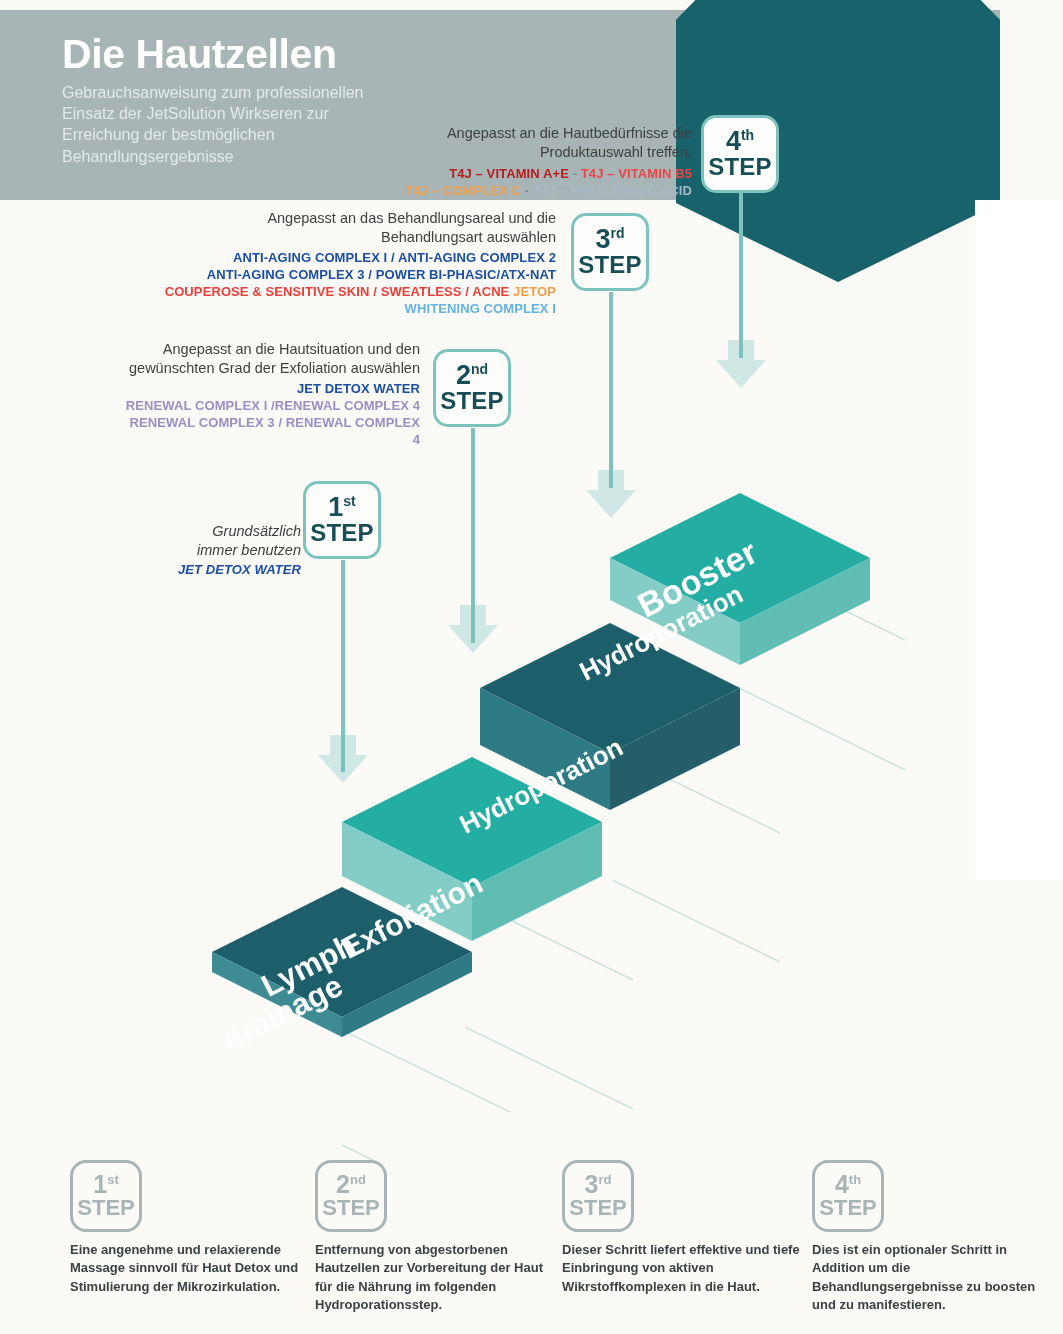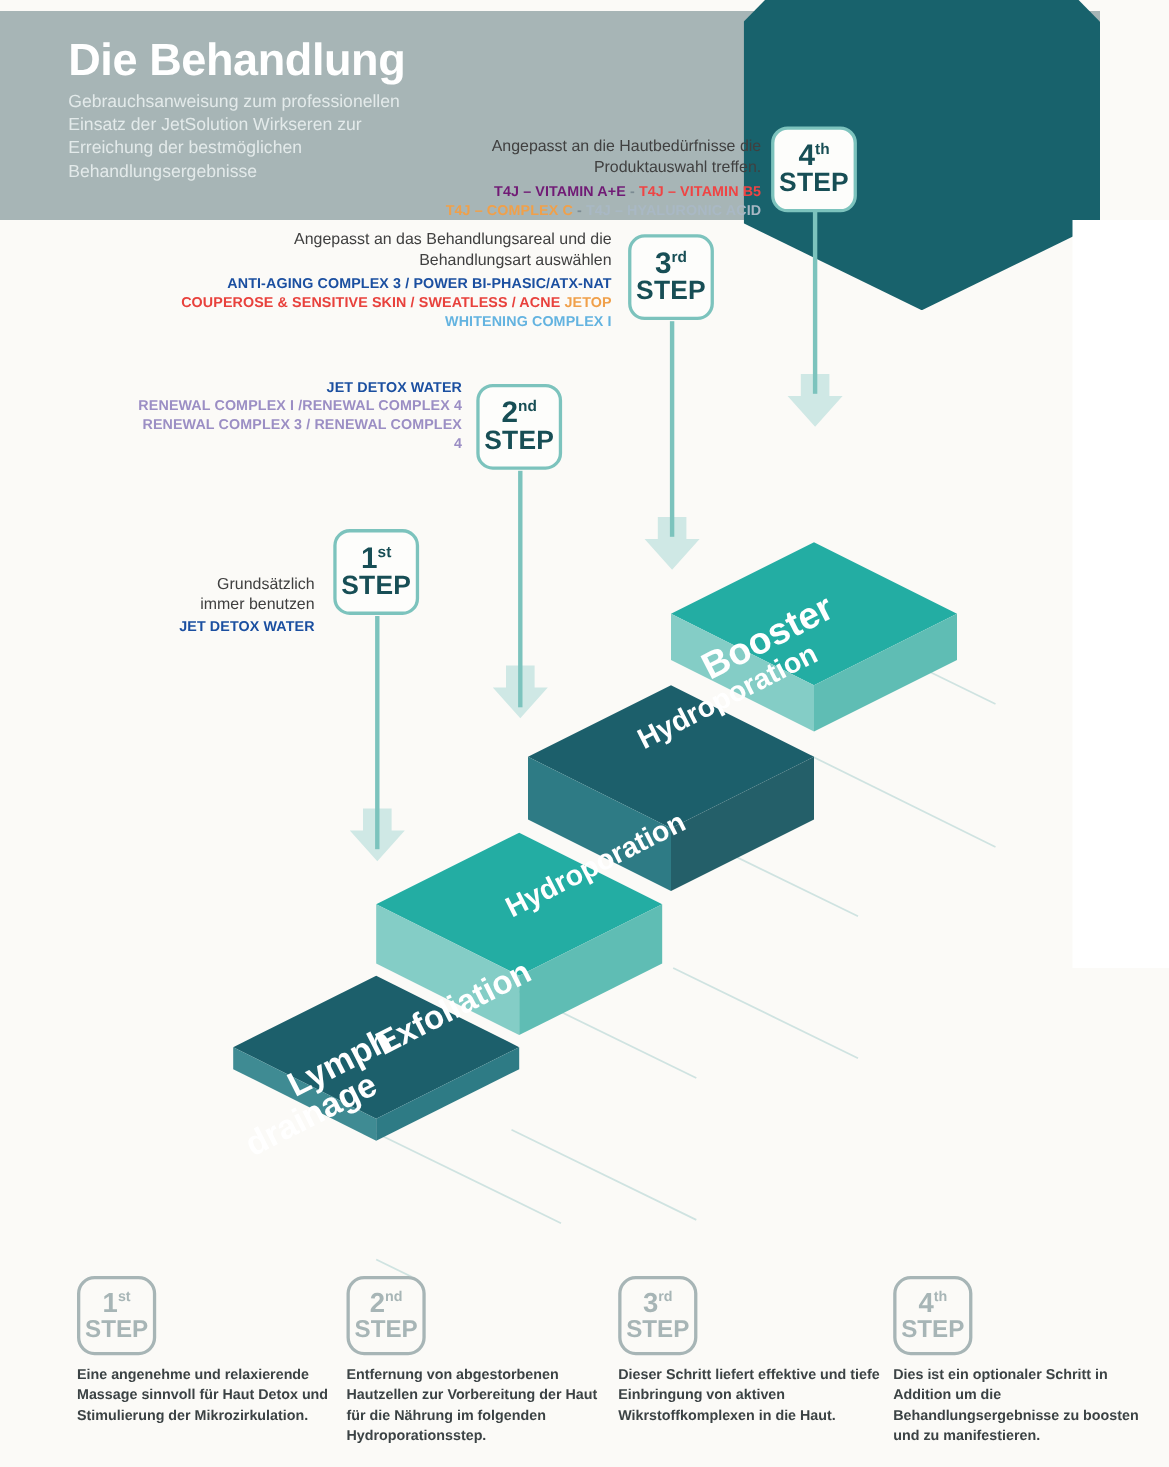--- a/index.html
+++ b/index.html
@@ -63,21 +63,21 @@
   .lg-badge .num{font-size:25px;font-weight:bold;line-height:0.95;}
   .lg-badge .num sup{font-size:13px;vertical-align:super;}
   .lg-badge .word{font-size:22px;font-weight:bold;line-height:1;}
   .lg-text{font-size:13px;font-weight:bold;color:#3b4244;line-height:1.42;}
 </style>
 </head>
 <body>
 
 <div id="header-band">
   <div id="header-inner">
-    <div id="header-title">Die Behandlung</div>
+    <div id="header-title">Die Hautzellen</div>
     <div id="header-sub">Gebrauchsanweisung zum professionellen
 Einsatz der JetSolution Wirkseren zur
 Erreichung der bestmöglichen
 Behandlungsergebnisse</div>
   </div>
 </div>
 <div id="header-hex"></div>
 <div id="right-white"></div>
 
 <div id="stage">
@@ -167,44 +167,47 @@
     <span class="num">
       <span>1</span><sup>st</sup>
     </span>
     <span class="word">STEP</span>
   </div>
 
   <div class="callout" style="left:300px;top:-76px;width:392px;">
     <div class="co-head" style="white-space:pre-line;">Angepasst an die Hautbedürfnisse die
 Produktauswahl treffen.</div>
     <div class="co-prod" style="margin-top:5px;">
-        <div><span style="color: #701a75;">T4J – VITAMIN A+E</span><span style="color: rgb(124, 139, 147);"> - </span><span style="color: #ef4444;">T4J – VITAMIN B5</span></div>
+        <div><span style="color: #b91c1c;">T4J – VITAMIN A+E</span><span style="color: rgb(124, 139, 147);"> - </span><span style="color: #ef4444;">T4J – VITAMIN B5</span></div>
         <div><span style="color: rgb(240, 160, 74);">T4J – COMPLEX C</span><span style="color: rgb(124, 139, 147);"> - </span><span style="color: rgb(169, 184, 196);">T4J – HYALURONIC ACID</span></div>
       </div>
   </div>
 
   <div class="callout" style="left:150px;top:9px;width:406px;">
     <div class="co-head" style="white-space:pre-line;">Angepasst an das Behandlungsareal und die
 Behandlungsart auswählen</div>
     <div class="co-prod" style="margin-top:4px;">
+        <div><span style="color: rgb(27, 79, 160);">ANTI-AGING COMPLEX I / ANTI-AGING COMPLEX 2</span></div>
         <div><span style="color: rgb(27, 79, 160);">ANTI-AGING COMPLEX 3 / POWER BI-PHASIC/ATX-NAT</span></div>
         <div><span style="color: rgb(232, 65, 60);">COUPEROSE &amp; SENSITIVE SKIN / SWEATLESS / ACNE </span><span style="color: rgb(240, 160, 74);">JETOP</span></div>
         <div><span style="color: rgb(99, 179, 224);">WHITENING COMPLEX I</span></div>
       </div>
   </div>
 
   <div class="callout" style="left:120px;top:140px;width:300px;">
+    <div class="co-head" style="white-space:pre-line;">Angepasst an die Hautsituation und den
+gewünschten Grad der Exfoliation auswählen</div>
     <div class="co-prod" style="margin-top:4px;">
         <div><span style="color: rgb(27, 79, 160);">JET DETOX WATER</span></div>
         <div><span style="color: rgb(155, 142, 196);">RENEWAL COMPLEX I /RENEWAL COMPLEX 4</span></div>
         <div><span style="color: rgb(155, 142, 196);">RENEWAL COMPLEX 3 / RENEWAL COMPLEX 4</span></div>
       </div>
   </div>
 
-  <div class="callout" style="left:73px;top:322px;width:213px;">
+  <div class="callout" style="left:88px;top:322px;width:213px;font-style:italic;">
     <div class="co-head" style="white-space:pre-line;">Grundsätzlich
 immer benutzen</div>
     <div class="co-prod" style="margin-top:3px;">
         <div><span style="color: rgb(27, 79, 160);">JET DETOX WATER</span></div>
       </div>
   </div>
 
 </div>
 
 <div id="legend">

